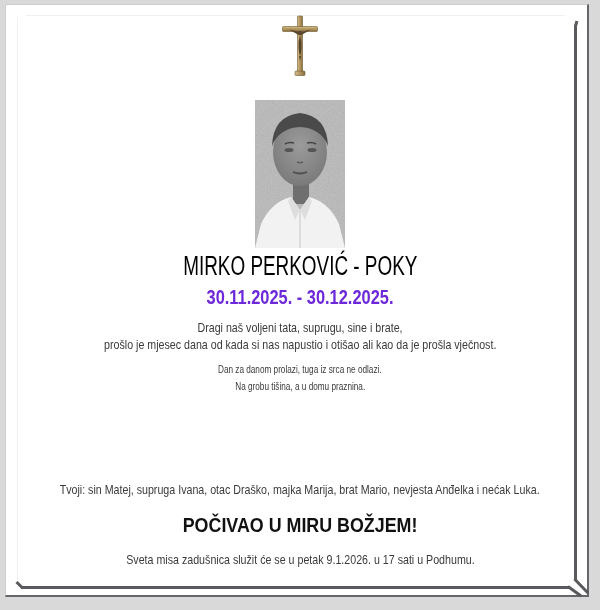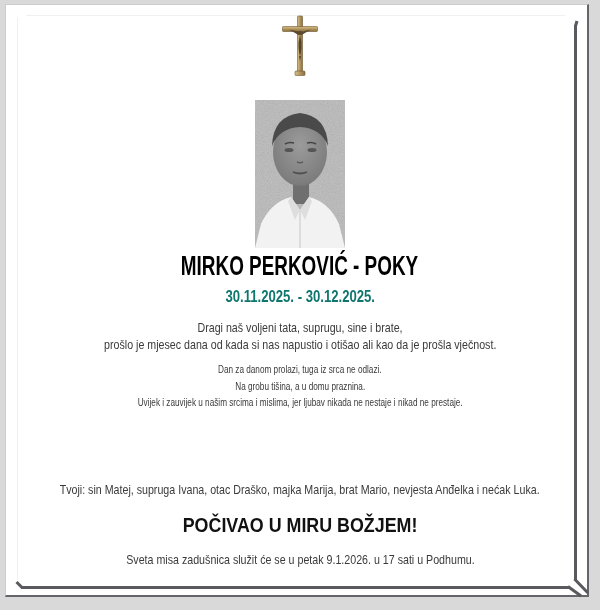--- a/index.html
+++ b/index.html
@@ -14,23 +14,23 @@
     border-top:1px solid #cdcdcd;border-left:1px solid #cdcdcd;
     border-right:2px solid #66666a;border-bottom:2px solid #66666a;
   }
   .faint-line-top{position:absolute;left:20px;right:22px;top:10px;height:1px;background:#f0f0f0;}
   .faint-line-left{position:absolute;left:11px;top:12px;width:1px;height:563px;background:#f1f1f1;}
   .curl-shadow{position:absolute;left:0;top:0;width:600px;height:610px;pointer-events:none;}
   .cross{position:absolute;left:277px;top:13px;width:46px;height:66px;}
   .photo{position:absolute;left:255px;top:100px;width:90px;height:148px;}
   .textline{position:absolute;left:0;right:0;text-align:center;color:#3a3a3a;}
   .cline{display:inline-block;white-space:nowrap;transform:scaleX(0.82);transform-origin:50% 50%;}
-  .name-block{top:252px;font-size:27px;line-height:28px;font-weight:bold;color:#000;}
+  .name-block{top:252px;font-size:27px;line-height:28px;font-weight:normal;color:#000;}
   .name-block .cline{transform:scaleX(0.70);}
-  .dates-block{top:289px;font-size:16px;line-height:16px;font-weight:bold;color:#0f766e;}
+  .dates-block{top:289px;font-size:20px;line-height:16px;font-weight:bold;color:#6d28d9;}
   .intro-block{top:320px;font-size:13px;line-height:16.5px;text-align:center;}
   .verse-block{top:362px;font-size:10px;line-height:16.6px;}
   .family-block{top:481px;font-size:13px;line-height:17px;}
   .closing-block{top:515px;font-size:21px;line-height:20px;font-weight:bold;color:#111;}
   .closing-block .cline{transform:scaleX(0.85);}
   .mass-block{top:551px;font-size:13px;line-height:17px;}
 </style>
 </head>
 <body>
 
@@ -99,21 +99,20 @@
 </div>
 
 <div class="textline intro-block">
   <div><span class="cline">Dragi naš voljeni tata, suprugu, sine i brate,</span></div>
   <div><span class="cline">prošlo je mjesec dana od kada si nas napustio i otišao ali kao da je prošla vječnost.</span></div>
 </div>
 
 <div class="textline verse-block">
   <div><span class="cline">Dan za danom prolazi, tuga iz srca ne odlazi.</span></div>
   <div><span class="cline">Na grobu tišina, a u domu praznina.</span></div>
-  <div><span class="cline">Uvijek i zauvijek u našim srcima i mislima, jer ljubav nikada ne nestaje i nikad ne prestaje.</span></div>
 </div>
 
 <div class="textline family-block">
   <span class="cline">Tvoji: sin Matej, supruga Ivana, otac Draško, majka Marija, brat Mario, nevjesta Anđelka i nećak Luka.</span>
 </div>
 
 <div class="textline closing-block">
   <span class="cline">POČIVAO U MIRU BOŽJEM!</span>
 </div>
 

